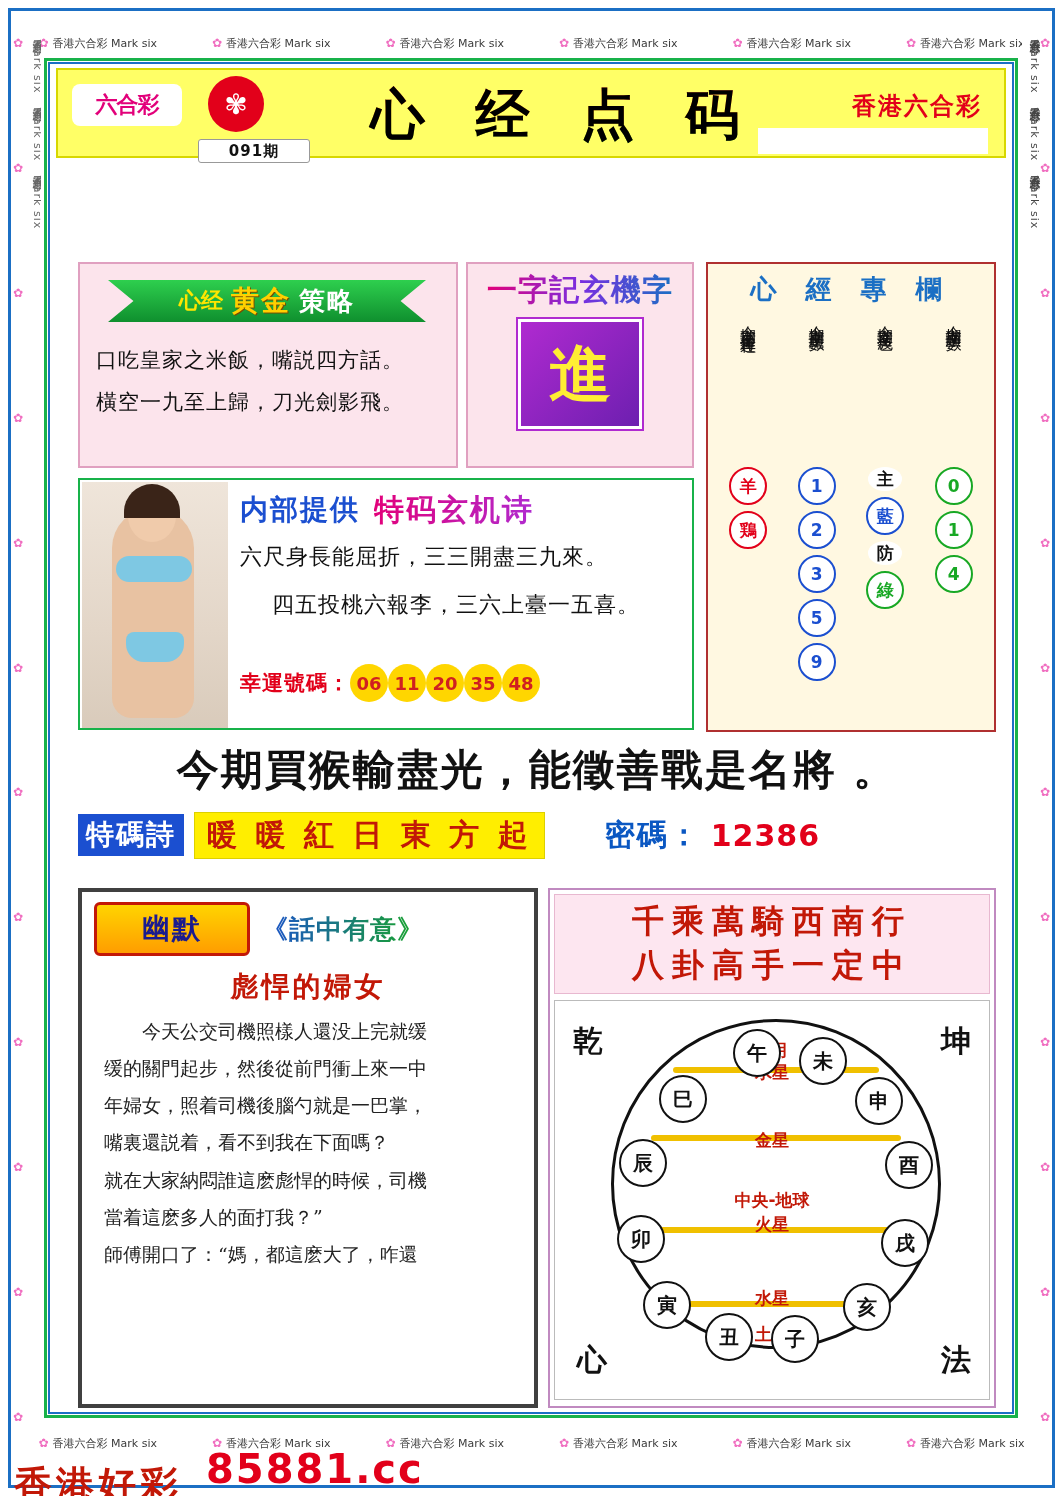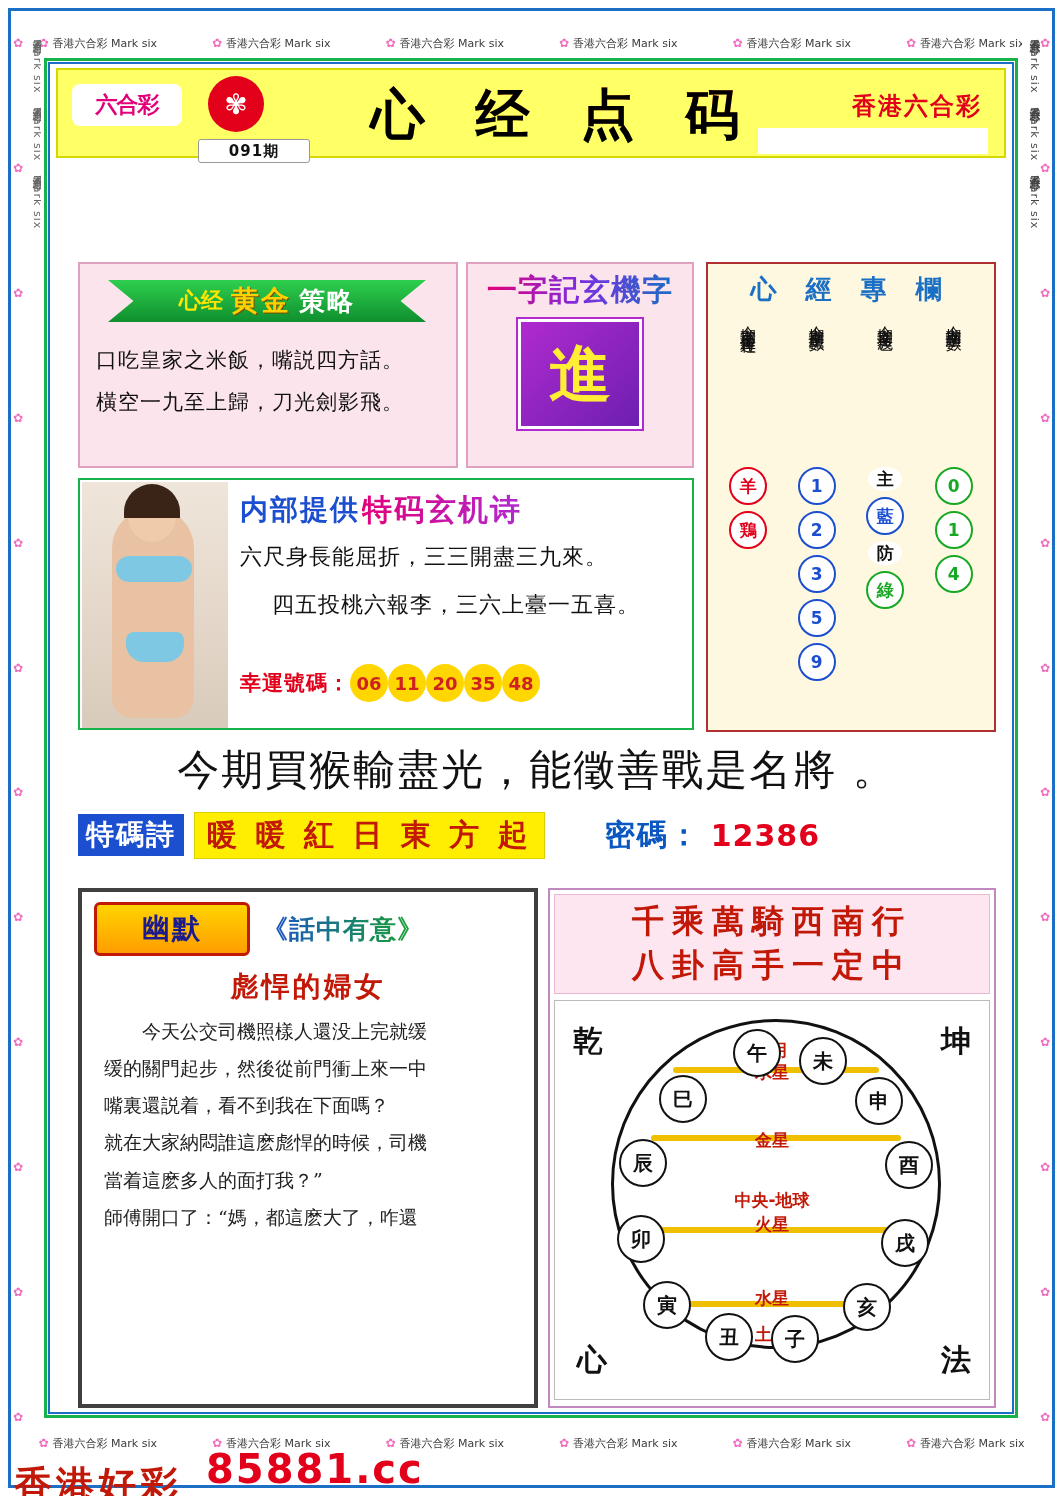--- a/index.html
+++ b/index.html
@@ -182,21 +182,21 @@
     position:absolute;left:42px;top:2px;width:56px;height:34px;border-radius:28px 28px 0 0;
     background:#3a2418;
   }
   .mp-bikini-top{
     position:absolute;left:34px;top:74px;width:76px;height:26px;background:#7ec8e3;border-radius:14px;
   }
   .mp-bikini-bot{
     position:absolute;left:44px;top:150px;width:58px;height:30px;background:#7ec8e3;border-radius:8px 8px 18px 18px;
   }
   .model-head{
-    position:absolute;left:160px;top:10px;width:440px;height:40px;display:flex;align-items:center;gap:2px;
+    position:absolute;left:160px;top:10px;width:440px;height:40px;display:flex;align-items:center;gap:14px;
   }
   .mh1{font-size:28px;color:#1b4fd0;font-weight:bold;letter-spacing:2px;}
   .mh2{
     font-size:30px;font-weight:bold;letter-spacing:2px;
     background:linear-gradient(90deg,#e2007a,#b02ad0);
     -webkit-background-clip:text;background-clip:text;color:transparent;
   }
   .model-poem{
     position:absolute;left:160px;width:450px;font-size:22px;color:#111;
     font-family:"DejaVu Serif","Liberation Serif",serif;letter-spacing:1px;
@@ -208,21 +208,21 @@
   }
   .lucky-label{font-size:21px;color:#e2001a;font-weight:bold;letter-spacing:1px;}
   .lucky-ball{
     width:38px;height:38px;border-radius:50%;background:#ffd600;
     display:flex;align-items:center;justify-content:center;
     font-size:18px;color:#d02020;font-weight:bold;
   }
   
   .big-sentence{
     position:absolute;left:78px;top:742px;width:918px;height:56px;
-    font-size:42px;color:#111;font-weight:normal;letter-spacing:2px;
+    font-size:42px;color:#111;font-weight:bold;letter-spacing:2px;
     display:flex;align-items:center;justify-content:center;
     font-family:"DejaVu Serif","Liberation Serif",serif;
   }
   .code-row{
     position:absolute;left:78px;top:810px;width:918px;height:50px;
     display:flex;align-items:center;gap:10px;
   }
   .code-tag{
     background:#1b4fd0;color:#ffffff;font-size:28px;font-weight:bold;
     padding:2px 8px;letter-spacing:2px;
@@ -511,20 +511,21 @@
 
   <div class="panel-humor">
     <div class="humor-head">
       <div class="humor-badge">幽默</div>
       <div class="humor-sub">《話中有意》</div>
     </div>
     <div class="humor-title">彪悍的婦女</div>
     <div class="humor-body">
       <p class="indent">今天公交司機照樣人還没上完就缓</p>
       <p>缓的關門起步，然後從前門衝上來一中</p>
+      <p>年婦女，照着司機後腦勺就是一巴掌，</p>
       <p>嘴裏還説着，看不到我在下面嗎？</p>
       <p>就在大家納悶誰這麽彪悍的時候，司機</p>
       <p>當着這麽多人的面打我？”</p>
       <p>師傅開口了：“媽，都這麽大了，咋還</p>
     </div>
   </div>
 
   <div class="panel-bagua">
     <div class="bagua-title">
       <div>千乘萬騎西南行</div>

